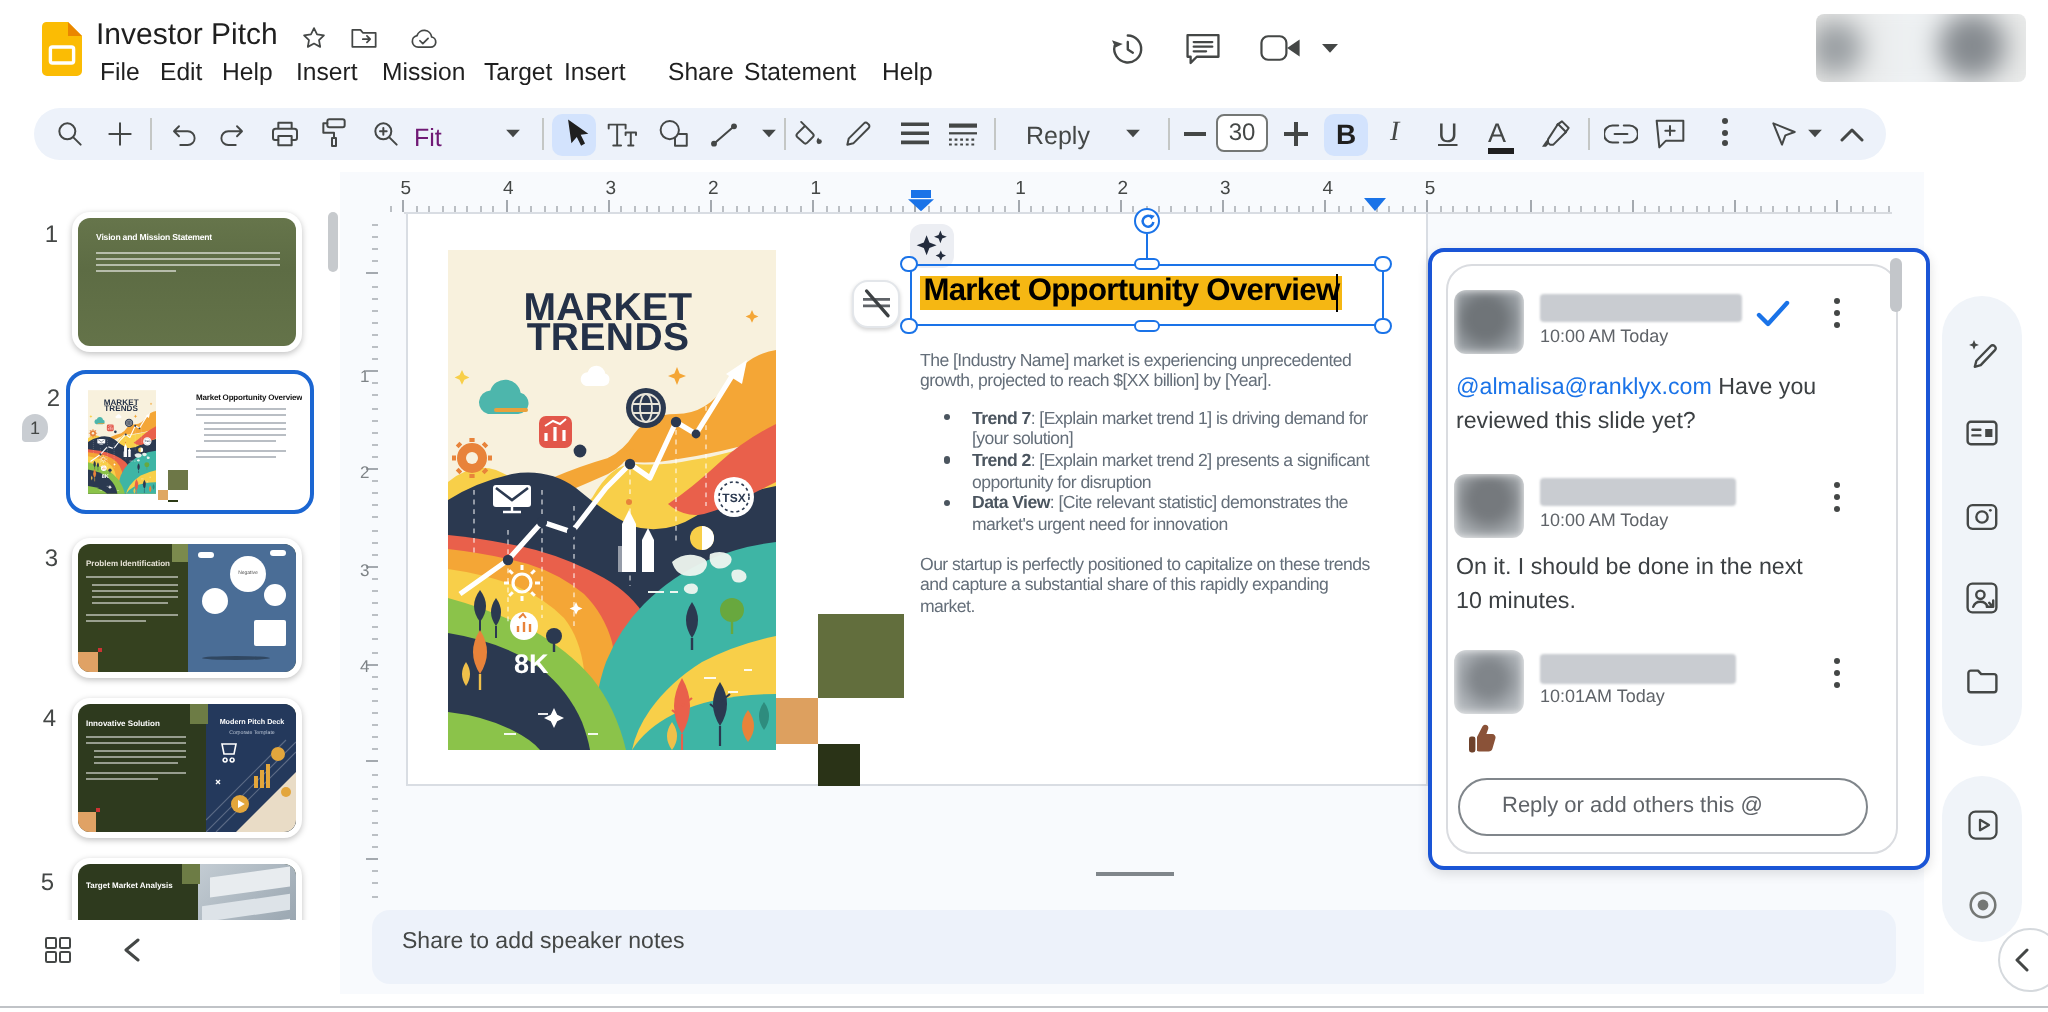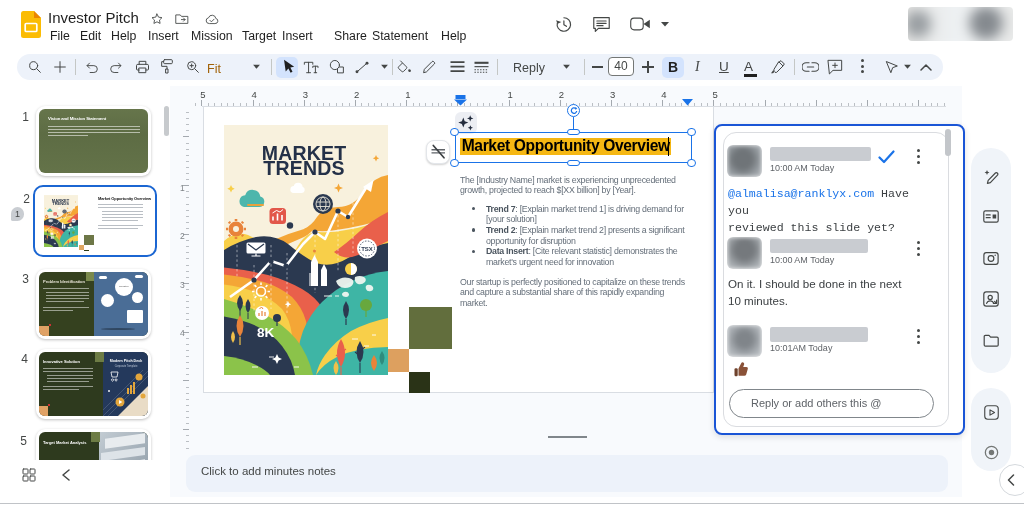--- a/index.html
+++ b/index.html
@@ -94,21 +94,21 @@
     </svg>
   <svg class="abs" style="left:159px;top:58px" width="16" height="18" viewBox="0 0 24 26">
       <rect x="7" y="2" width="13" height="6" rx="1.5" class="ic" stroke-width="2"></rect>
       <path class="ic" stroke-width="2" d="M7 5 H4 v7 h8 v4"></path>
       <rect x="10.5" y="16" width="3" height="6" class="ic" stroke-width="2"></rect>
     </svg>
   <svg class="abs" style="left:185px;top:59px" width="16" height="16" viewBox="0 0 24 24">
       <circle cx="10" cy="10" r="6" class="ic" stroke-width="2"></circle>
       <path class="ic" stroke-width="2" d="M14.5 14.5 L20 20 M10 7.5 v5 M7.5 10 h5"></path>
     </svg>
-  <div class="abs" style="left:207px;top:62px;font-size:12.5px;color:#a16207;">Fit</div>
+  <div class="abs" style="left:207px;top:62px;font-size:12.5px;color:#701a75;">Fit</div>
   <svg class="abs" style="left:252px;top:64px" width="9" height="6" viewBox="0 0 10 7">
       <path d="M1 1 l4 4.4 L9 1 Z" fill="#444746"></path>
     </svg>
   <div class="abs" style="left:271px;top:59px;width:1px;height:16px;background:#c4c7c5;"></div>
   <div class="abs" style="left:276px;top:56.5px;width:22px;height:21px;background:#d3e3fd;border-radius:5px;"></div>
   <svg class="abs" style="left:282px;top:58px" width="13" height="17" viewBox="0 0 16 22">
       <g transform="rotate(-8 8 11)">
         <path d="M3.5 1.5 V17 L7.5 13.5 L9.5 19.5 L12.2 18.4 L10.2 12.5 H15.2 Z" fill="#1f1f1f"></path>
       </g>
     </svg>
@@ -147,21 +147,21 @@
     </svg>
   <div class="abs" style="left:497px;top:59px;width:1px;height:16px;background:#c4c7c5;"></div>
   <div class="abs" style="left:513px;top:61px;font-size:12.5px;color:#444746;">Reply</div>
   <svg class="abs" style="left:562px;top:64px" width="9" height="6" viewBox="0 0 10 7">
       <path d="M1 1 l4 4.4 L9 1 Z" fill="#444746"></path>
     </svg>
   <div class="abs" style="left:584px;top:59px;width:1px;height:16px;background:#c4c7c5;"></div>
   <svg class="abs" style="left:592px;top:66px" width="11" height="2" viewBox="0 0 11 2">
       <path stroke="#444746" stroke-width="2" d="M0 1 h11"></path>
     </svg>
-  <div class="abs" style="left:608px;top:57px;width:26px;height:19px;border:1px solid #747775;border-radius:4px;background:#fff;font-size:12px;color:#444746;text-align:center;line-height:17px;">40</div>
+  <div class="abs" style="left:608px;top:57px;width:26px;height:19px;border:1px solid #747775;border-radius:4px;background:#fff;font-size:12px;color:#444746;text-align:center;line-height:17px;">30</div>
   <svg class="abs" style="left:642px;top:61px" width="12" height="12" viewBox="0 0 12 12">
       <path stroke="#444746" stroke-width="2" d="M6 0 v12 M0 6 h12"></path>
     </svg>
   <div class="abs" style="left:662px;top:56.5px;width:22px;height:21px;background:#d3e3fd;border-radius:5px;"></div>
   <div class="abs" style="left:668px;top:59px;font-size:14px;font-weight:bold;color:#1f1f1f;">B</div>
   <div class="abs" style="left:695px;top:59px;font-size:14px;font-style:italic;font-family:'Liberation Serif',serif;color:#444746;">I</div>
   <div class="abs" style="left:719px;top:59px;font-size:13.5px;text-decoration:underline;color:#444746;">U</div>
   <div class="abs" style="left:744px;top:59px;font-size:13.5px;color:#444746;">A</div>
   <div class="abs" style="left:743.5px;top:74px;width:13px;height:2.8px;background:#1f1f1f;"></div>
   <svg class="abs" style="left:770px;top:59px" width="16" height="16" viewBox="0 0 24 24">
@@ -811,21 +811,21 @@
     <div class="abs" style="left:388px;top:349px;width:21px;height:22.5px;background:#dda05f;"></div>
     <div class="abs" style="left:409px;top:371.5px;width:21px;height:21.5px;background:#2a3317;"></div>
 
     <div class="abs" style="left:460px;top:174.5px;font-size:8.8px;letter-spacing:-0.28px;line-height:10.7px;color:#646e79;white-space:nowrap;">
       The [Industry Name] market is experiencing unprecedented<br>growth, projected to reach $[XX billion] by [Year].
     </div>
     <div class="abs" style="left:486px;top:203.5px;font-size:8.8px;letter-spacing:-0.28px;line-height:10.7px;color:#646e79;white-space:nowrap;">
       <span class="abs" style="left:-14.5px;top:3.5px;width:3.2px;height:3.2px;border-radius:50%;background:#4b555f;"></span>
       <span class="abs" style="left:-14.5px;top:24.9px;width:3.2px;height:3.2px;border-radius:50%;background:#4b555f;"></span>
       <span class="abs" style="left:-14.5px;top:46.3px;width:3.2px;height:3.2px;border-radius:50%;background:#4b555f;"></span>
-      <b style="color:#4b555f;">Trend 7</b>: [Explain market trend 1] is driving demand for<br>[your solution]<br><b style="color:#4b555f;">Trend 2</b>: [Explain market trend 2] presents a significant<br>opportunity for disruption<br><b style="color:#4b555f;">Data Insert</b>: [Cite relevant statistic] demonstrates the<br>market's urgent need for innovation
+      <b style="color:#4b555f;">Trend 7</b>: [Explain market trend 1] is driving demand for<br>[your solution]<br><b style="color:#4b555f;">Trend 2</b>: [Explain market trend 2] presents a significant<br>opportunity for disruption<br><b style="color:#4b555f;">Data View</b>: [Cite relevant statistic] demonstrates the<br>market's urgent need for innovation
     </div>
     <div class="abs" style="left:460px;top:276.5px;font-size:8.8px;letter-spacing:-0.28px;line-height:10.7px;color:#646e79;white-space:nowrap;">
       Our startup is perfectly positioned to capitalize on these trends<br>and capture a substantial share of this rapidly expanding<br>market.
     </div>
 
     <div class="abs" style="left:460px;top:137.9px;width:210.5px;height:16.8px;background:#f5b713;"></div>
     <div class="abs" style="left:461.7px;top:138.3px;font-size:15.6px;line-height:16.2px;font-weight:bold;color:#000;letter-spacing:-0.35px;">Market Opportunity Overview</div>
     <div class="abs" style="left:668px;top:136.5px;width:1.4px;height:19px;background:#000;"></div>
 
     <div class="abs" style="left:455.4px;top:112.3px;width:21.2px;height:21.4px;background:#eceef3;border-radius:6px;"></div>
@@ -869,21 +869,21 @@
     <div class="abs" style="left:770px;top:146.5px;width:101px;height:14.5px;background:#c9ccd1;border-radius:2px;filter:blur(0.6px);"></div>
     <div class="abs" style="left:770px;top:162.5px;font-size:9px;color:#5f6368;">10:00 AM Today</div>
     <svg class="abs" style="left:878px;top:150px" width="17" height="14" viewBox="0 0 17 14">
         <path d="M1.5 7.5 l4.5 4.5 L15.5 1.5" stroke="#1a73e8" stroke-width="2.2" fill="none" stroke-linecap="round" stroke-linejoin="round"></path>
       </svg>
     <div class="abs" style="left:917px;top:149px;width:3px;">
         <div style="width:3px;height:3px;border-radius:50%;background:#444746;margin-bottom:2.8px;"></div>
         <div style="width:3px;height:3px;border-radius:50%;background:#444746;margin-bottom:2.8px;"></div>
         <div style="width:3px;height:3px;border-radius:50%;background:#444746;"></div>
       </div>
-    <div class="abs" style="left:728px;top:184.5px;width:200px;font-size:11.6px;line-height:17px;color:#3c4043;font-family:Liberation Mono, monospace;"><span style="color:#1a73e8;">@almalisa@ranklyx.com</span> Have you<br>reviewed this slide yet?</div>
+    <div class="abs" style="left:728px;top:184.5px;width:200px;font-size:11.6px;line-height:17px;color:#3c4043;"><span style="color:#1a73e8;">@almalisa@ranklyx.com</span> Have you<br>reviewed this slide yet?</div>
 
     <div class="abs" style="left:727px;top:236.5px;width:35px;height:32px;border-radius:6px;overflow:hidden;">
         <div style="width:35px;height:32px;background:radial-gradient(circle at 50% 40%, #75797d 0 35%, #a3a8ac 70%, #c2c6ca);filter:blur(2px);"></div>
       </div>
     <div class="abs" style="left:770px;top:238.5px;width:98px;height:14.5px;background:#c9ccd1;border-radius:2px;filter:blur(0.6px);"></div>
     <div class="abs" style="left:770px;top:254.5px;font-size:9px;color:#5f6368;">10:00 AM Today</div>
     <div class="abs" style="left:917px;top:241px;width:3px;">
         <div style="width:3px;height:3px;border-radius:50%;background:#444746;margin-bottom:2.8px;"></div>
         <div style="width:3px;height:3px;border-radius:50%;background:#444746;margin-bottom:2.8px;"></div>
         <div style="width:3px;height:3px;border-radius:50%;background:#444746;"></div>
@@ -949,21 +949,21 @@
       </svg>
 
     <svg class="abs" style="left:984px;top:445px" width="15" height="15" viewBox="0 0 20 20">
         <circle cx="10" cy="10" r="8.2" stroke="#747775" stroke-width="1.7" fill="none"></circle>
         <circle cx="10" cy="10" r="3.6" fill="#747775"></circle>
       </svg>
   </div>
 
   <div class="abs" style="left:548px;top:436px;width:39px;height:2px;background:#80868b;"></div>
   <div class="abs" style="left:186px;top:455px;width:762px;height:37px;background:#edf2fa;border-radius:9px;"></div>
-  <div class="abs" style="left:201px;top:464.5px;font-size:11.5px;color:#444746;">Click to add minutes notes</div>
+  <div class="abs" style="left:201px;top:464.5px;font-size:11.5px;color:#444746;">Share to add speaker notes</div>
   <div class="abs" style="left:0;top:497px;width:1024px;height:9px;background:#fff;"></div>
   <div class="abs" style="left:0;top:503px;width:1024px;height:1px;background:#c0c3c7;"></div>
   <div class="abs" style="left:999px;top:464px;width:32px;height:32px;border-radius:50%;background:#fff;border:1px solid #d5d9dd;"></div>
   <svg class="abs" style="left:1007px;top:474px" width="8" height="12" viewBox="0 0 8 12">
       <path class="ic" stroke-width="1.8" d="M6.5 1 L1.5 6 l5 5"></path>
     </svg>
 
 </div>
 
 </body></html>

